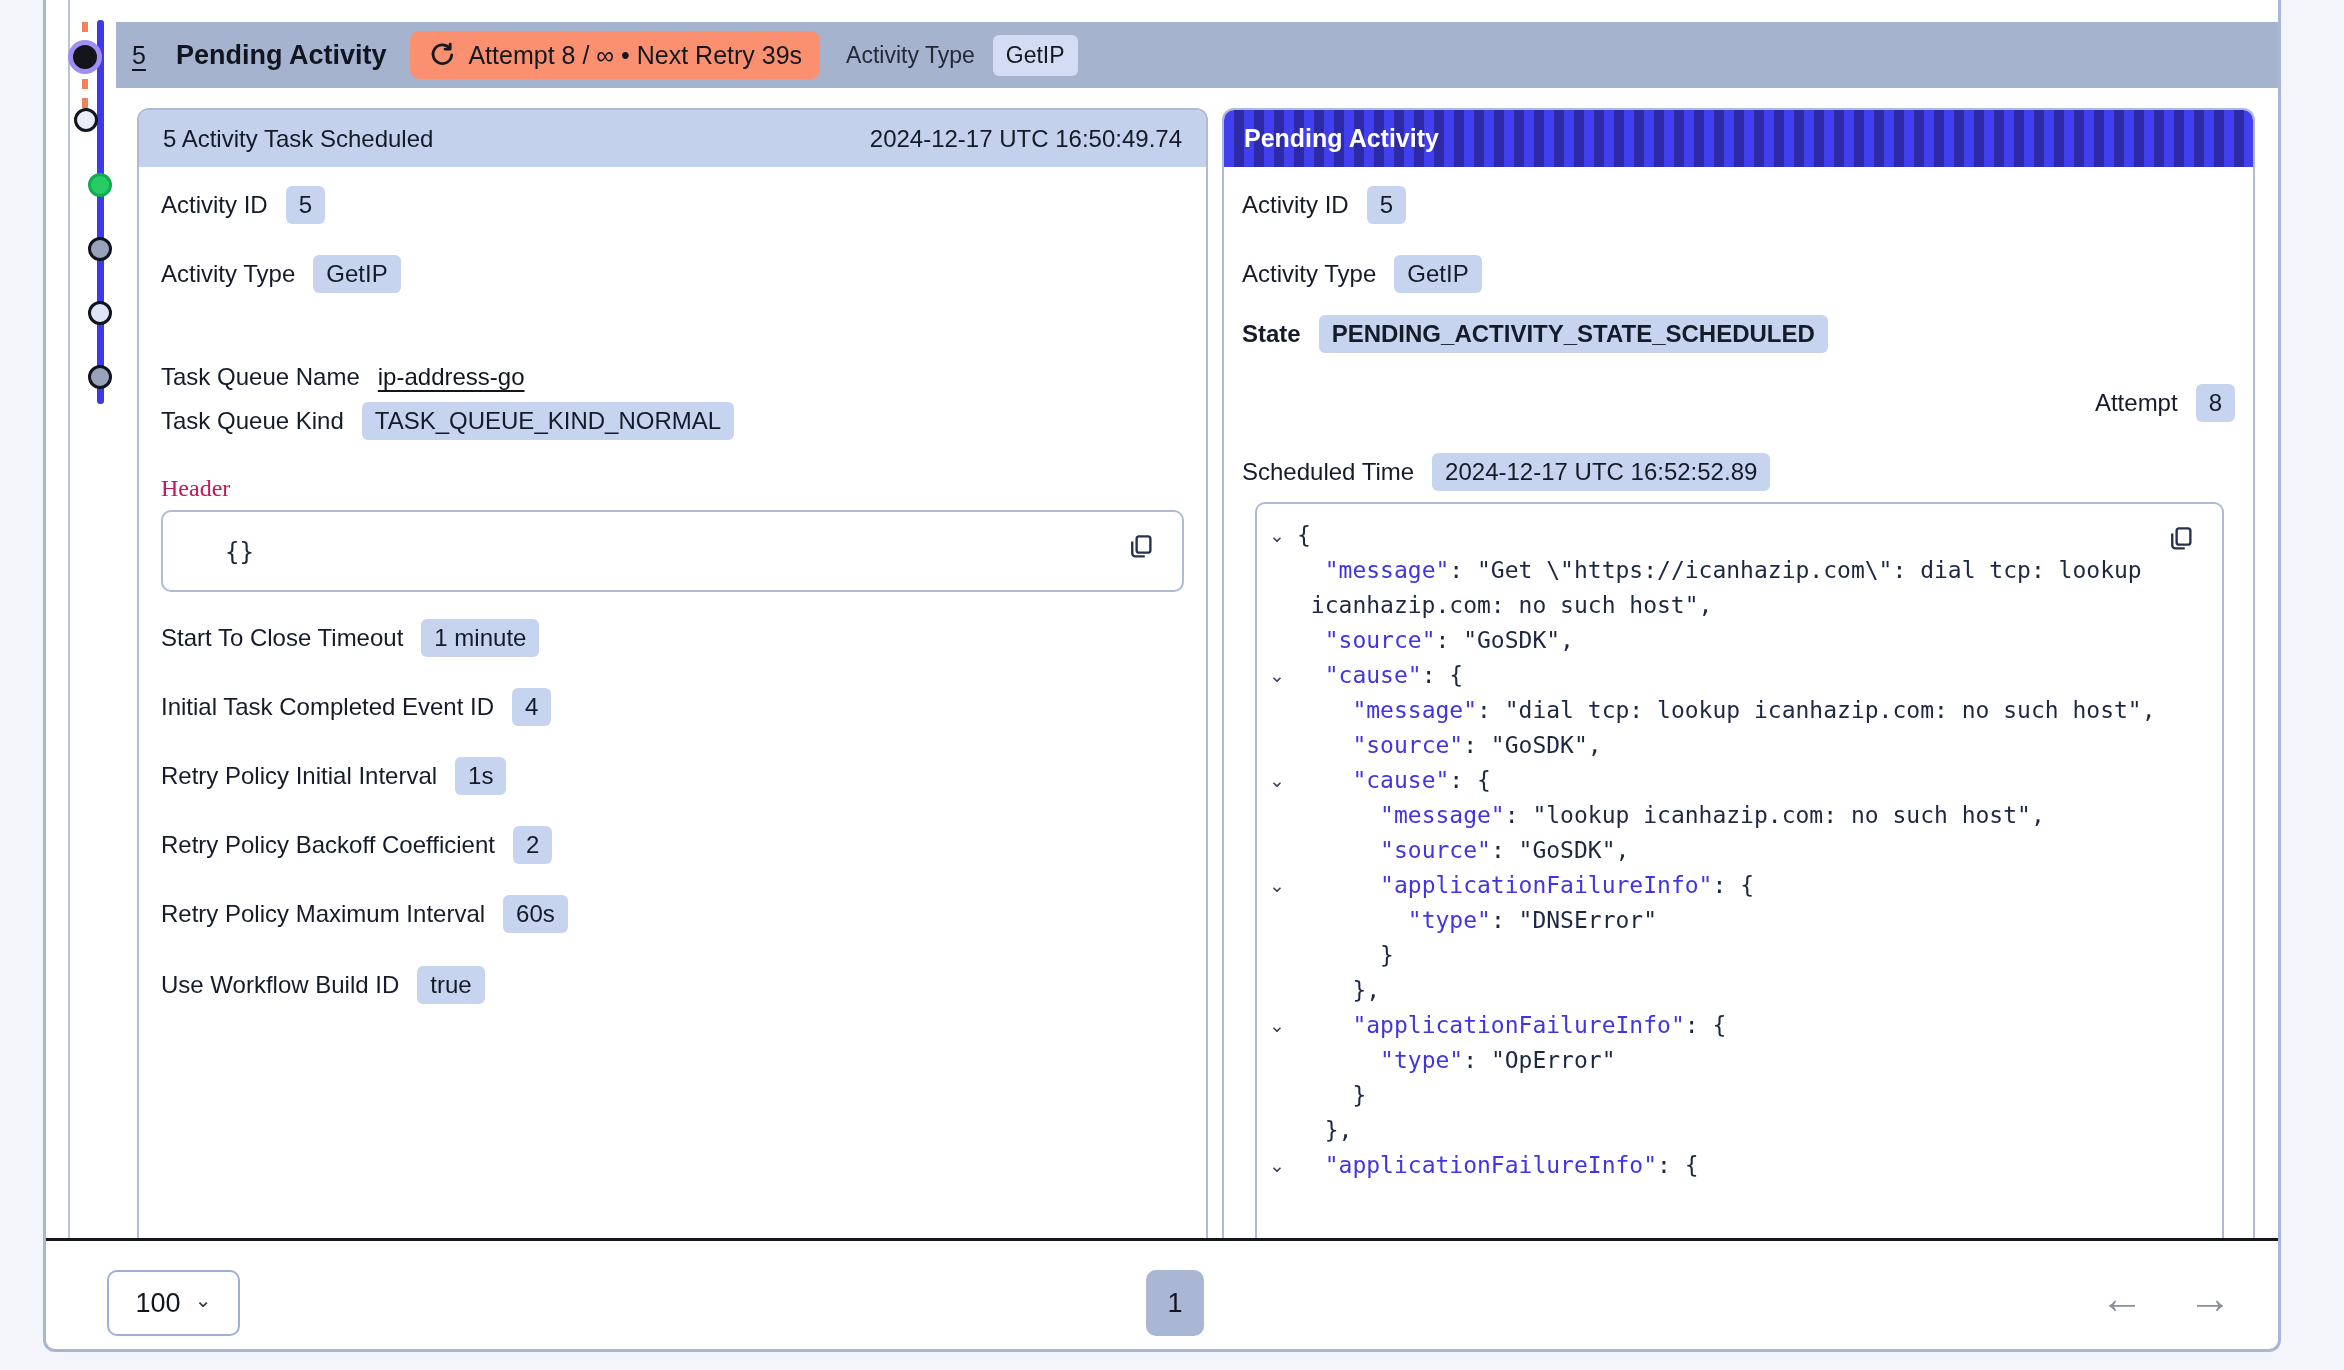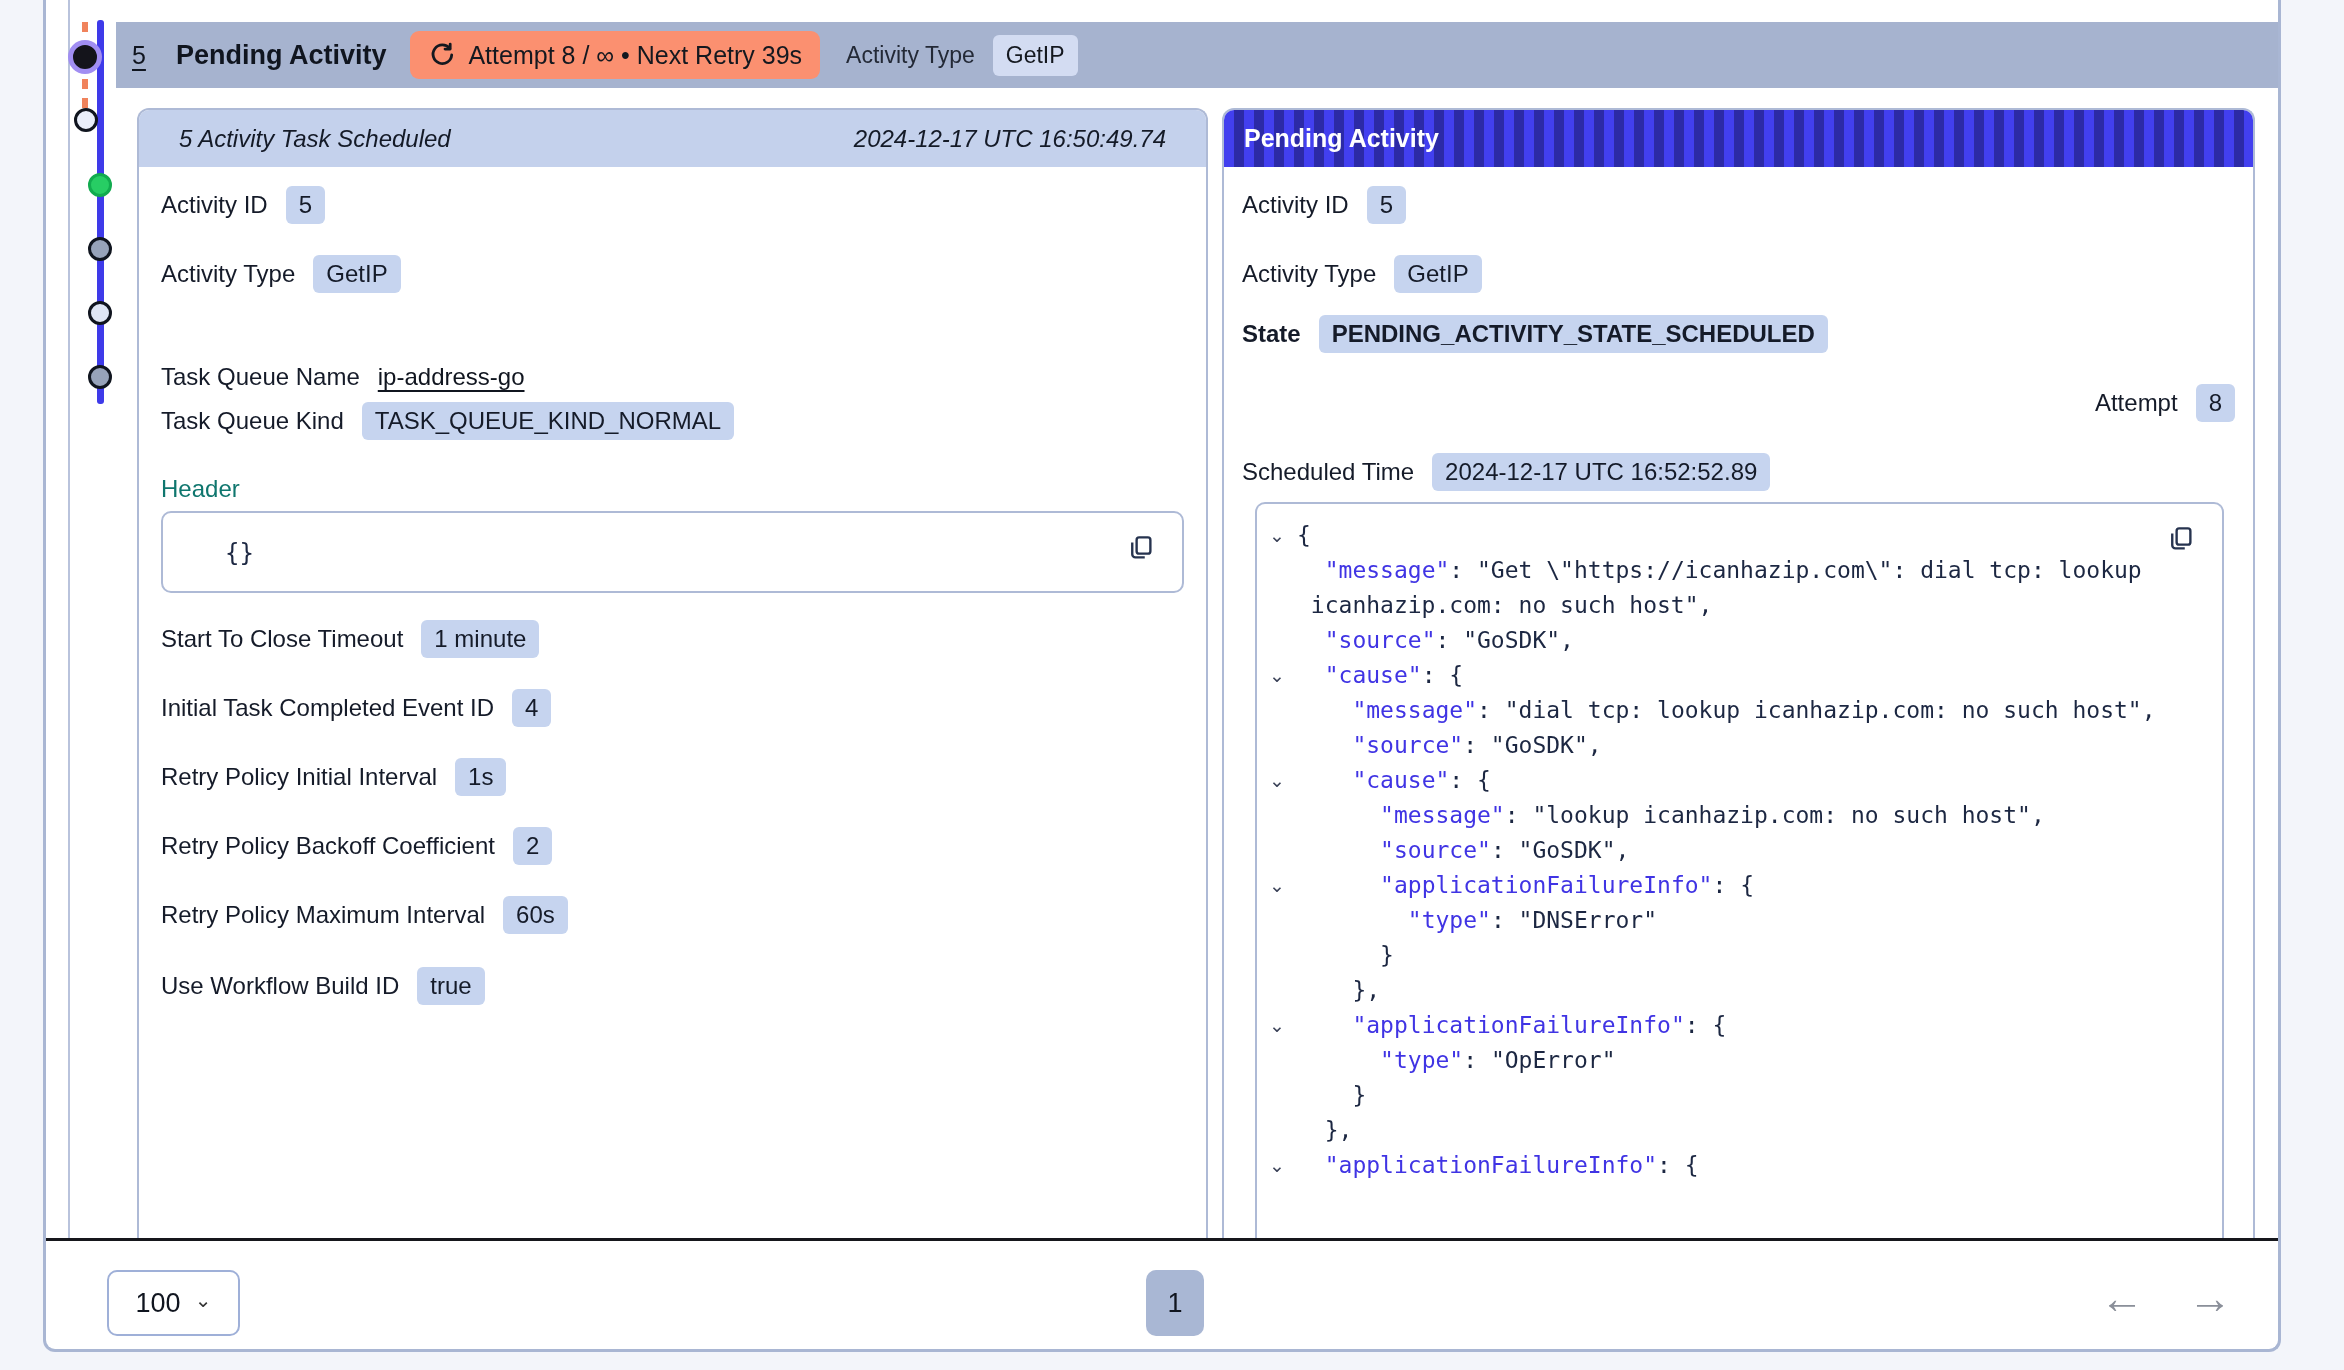--- a/index.html
+++ b/index.html
@@ -27,31 +27,31 @@
   .retry-badge svg{display:block;}
   .atype-label{margin-left:26px;font-size:23px;color:#232936;}
   .atype-badge{margin-left:18px;background:#d3dcf2;border-radius:6px;padding:7px 13px;font-size:23px;color:#14181f;}
 
   
   .card{position:absolute;top:108px;background:#fff;border:2px solid #aebad6;border-bottom:none;
     border-radius:12px 12px 0 0;box-sizing:border-box;overflow:hidden;}
   .card.left{left:137px;width:1071px;height:1130px;}
   .card.right{left:1222px;width:1033px;height:1130px;}
   .card-header{height:57px;background:#c4d1ec;display:flex;align-items:center;justify-content:space-between;
-    padding:0 40px;font-size:24px;color:#141a27;font-style:italic;}
+    padding:0 24px;font-size:24px;color:#141a27;}
   .striped-header{height:57px;display:flex;align-items:center;padding:0 20px;
     background:repeating-linear-gradient(90deg,#423fef 0 10px,#2c2aa6 10px 20px);
     color:#ffffff;font-size:25px;font-weight:bold;}
   .card-body{padding:0 22px;display:flex;flex-direction:column;}
   .card.right .card-body{padding:0 18px 0 18px;height:1071px;}
 
   .field-row{display:flex;align-items:center;gap:18px;font-size:24px;color:#151b29;min-height:44px;}
   .badge{background:#c6d4ef;border-radius:6px;padding:5px 13px;white-space:nowrap;}
   .link{text-decoration:underline;text-underline-offset:5px;cursor:pointer;color:#10151f;}
-  .section-label{font-size:24px;color:#0f766e;}
+  .section-label{font-size:24px;color:#be185d;font-family:Liberation Serif, serif;}
 
   .code-box{position:relative;border:2px solid #aebad6;border-radius:10px;background:#fff;box-sizing:border-box;}
   .code-box.header-code{height:82px;margin-top:8px;}
   .code-box .copy-btn{position:absolute;top:20px;right:26px;cursor:pointer;}
   .mono{font-family:"DejaVu Sans Mono",monospace;}
   .header-code .mono{position:absolute;left:62px;top:26px;font-size:24px;color:#1c2742;}
 
   .failure-box{flex:1 1 auto;margin:8px 11px 0 13px;border-radius:10px 10px 0 0;border-bottom:none;overflow:hidden;}
   .code-lines{padding-top:14px;}
   .code-line{display:flex;line-height:35px;font-size:23px;}

